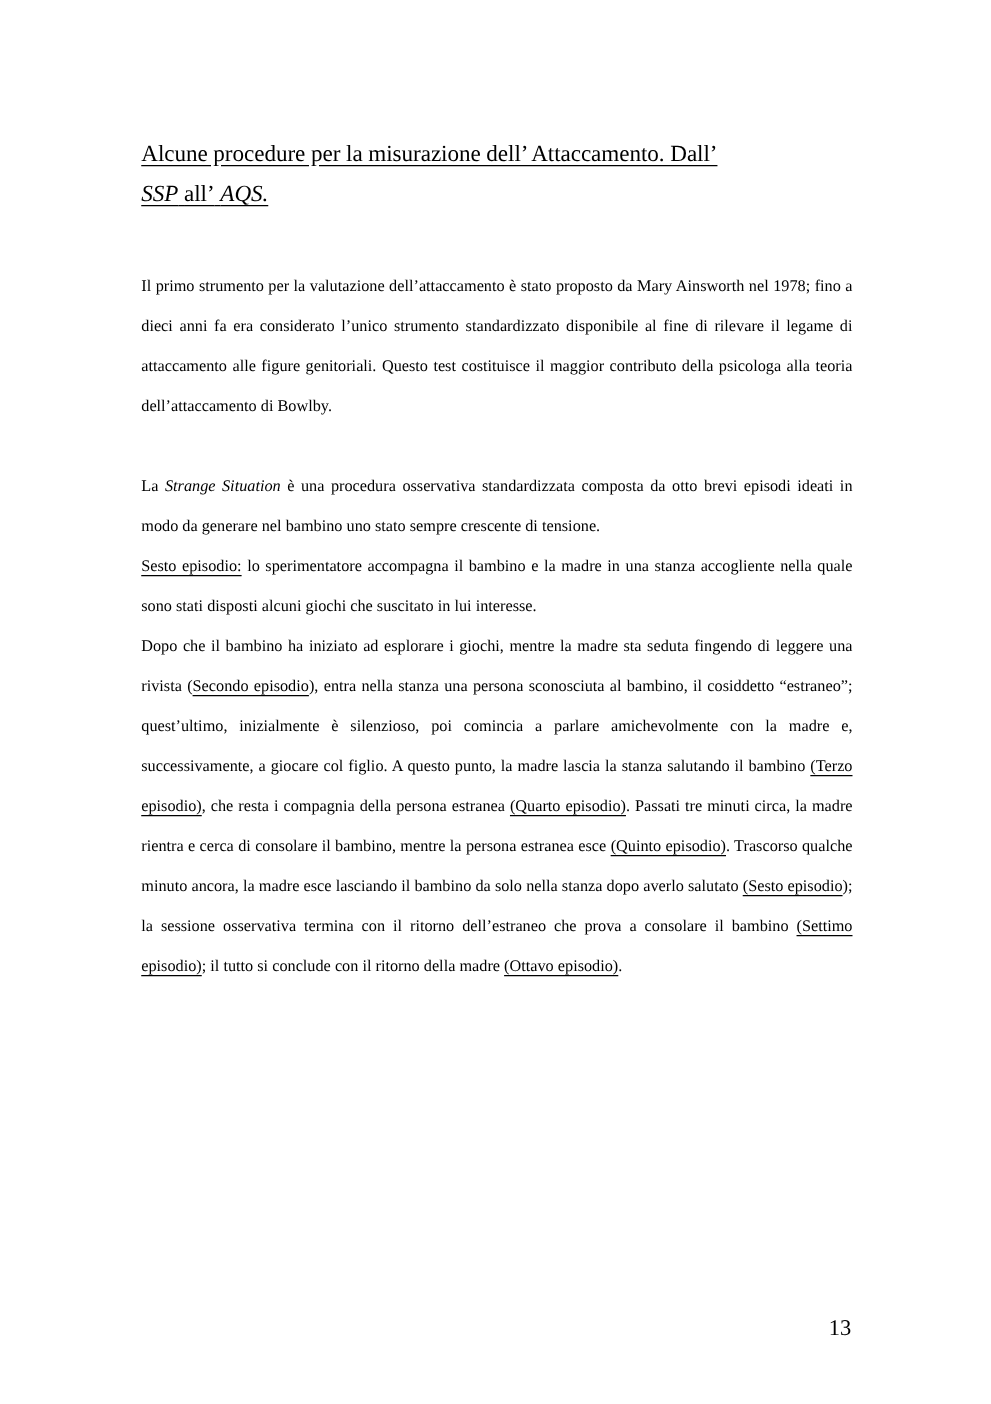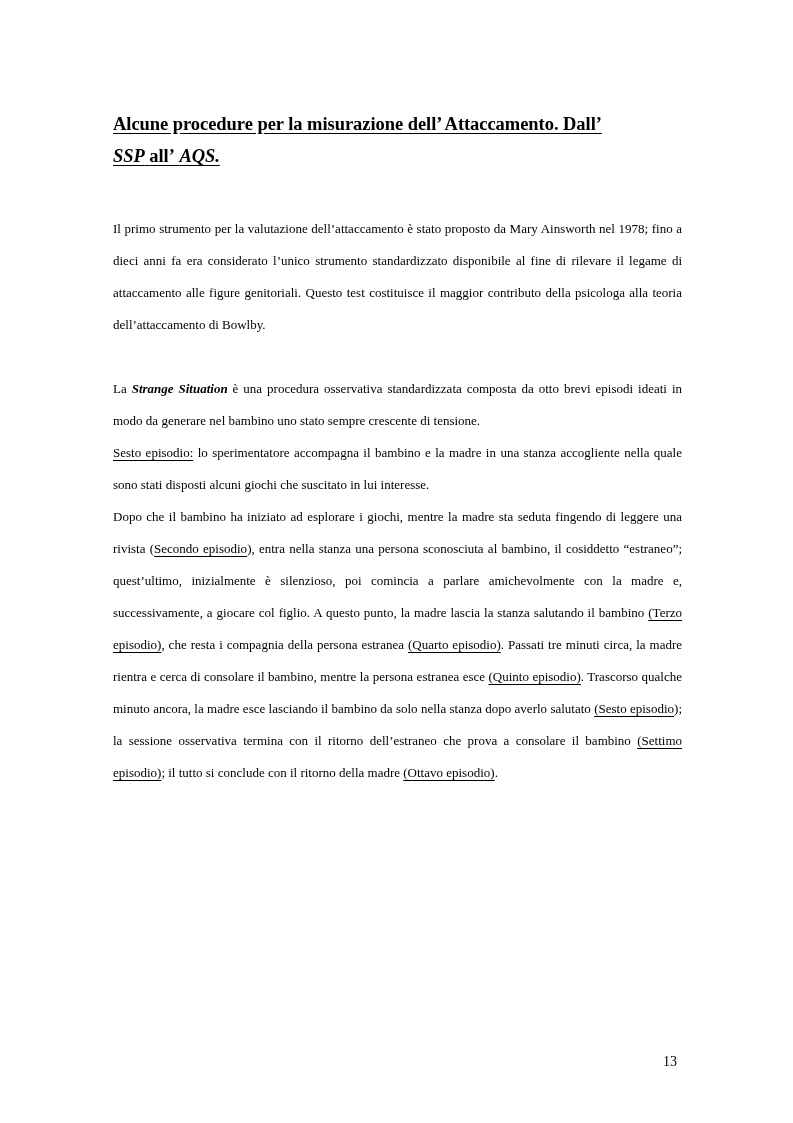--- a/index.html
+++ b/index.html
@@ -18,21 +18,21 @@
     box-sizing: border-box;
   }
   .content {
     position: absolute;
     left: 113px;
     top: 108px;
     width: 569px;
   }
   .doc-heading {
     font-size: 18.5px;
-    font-weight: bold;
+    font-weight: normal;
     line-height: 32px;
     margin: 0 0 0 0;
     text-align: left;
     letter-spacing: -0.05px;
   }
   .doc-heading .u {
     text-decoration: underline;
     text-underline-offset: 3px;
   }
   .doc-heading .ital {
@@ -41,27 +41,27 @@
   .para {
     font-size: 13px;
     line-height: 32px;
     text-align: justify;
     text-justify: inter-word;
     margin: 0;
     hyphens: none;
   }
   .gap-lg { height: 41px; }
   .gap-md { height: 32px; }
-  .bi { font-weight: bold; font-style: italic; }
+  .bi { font-weight: normal; font-style: italic; }
   .un { text-decoration: underline; text-underline-offset: 2.5px; }
   .pageno {
     position: absolute;
     left: 663px;
     top: 1051px;
-    font-size: 14px;
+    font-size: 18px;
     line-height: 22px;
   }
   
 </style>
 </head>
 <body>
 
 <div class="page">
 
   <div class="content">

